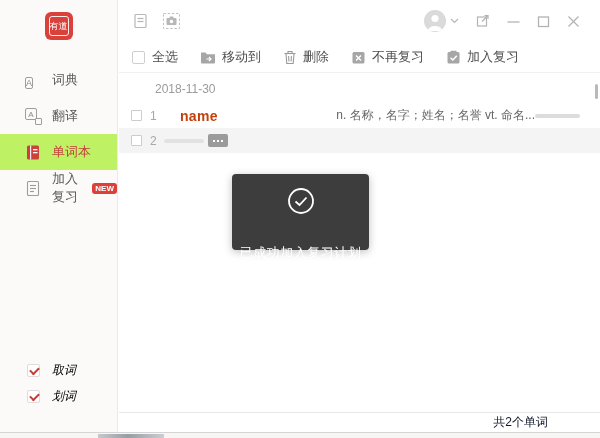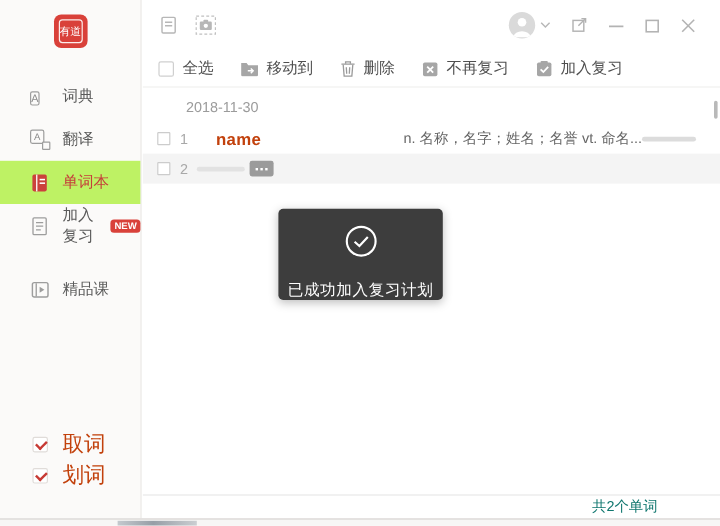--- a/index.html
+++ b/index.html
@@ -37,21 +37,21 @@
              border-radius:2px; font-size:8px; color:#8a8a8a; text-align:center; line-height:11px; }
   .trans-sub { position:absolute; right:0; bottom:0; width:7px; height:7px; border:1px solid #9d9d9d;
                border-radius:1px; background:#fbfaf9; }
   
   .side-toggles { position:absolute; left:0; bottom:22px; width:100%; }
   .toggle-row { display:flex; align-items:center; height:24px; padding-left:27px; margin-bottom:2px; }
   .cbx { width:13px; height:13px; border:1px solid #e0dcd9; background:#fff; border-radius:2px;
          position:relative; margin-right:12px; }
   .cbx.checked::after { content:""; position:absolute; left:2px; top:2px; width:7px; height:4px;
          border-left:2px solid #c73a34; border-bottom:2px solid #c73a34; transform:rotate(-45deg); }
-  .toggle-row .lbl { font-size:18px; color:#c2410c; }
+  .toggle-row .lbl { font-size:12px; color:#000000;font-style:italic; }
 
   
   .topbar { position:absolute; left:119px; top:0; right:0; height:42px;
             display:flex; align-items:center; padding:0 20px 0 13px; }
   .topbar .grow { flex:1; }
   .tb-ic { margin-right:13px; display:flex; align-items:center; }
   .win-ctl { display:flex; align-items:center; }
   .win-ctl > * { margin-left:17px; display:flex; align-items:center; }
   .avatar { width:22px; height:22px; border-radius:50%; background:#dadada; overflow:hidden; }
 
@@ -79,25 +79,25 @@
   .bar-2 { width:40px; margin-right:4px; background:#e2e2e2; }
   .more-btn { flex:none; width:20px; height:13px; border-radius:2px; background:#9b9b9b;
               display:flex; align-items:center; justify-content:center; margin-right:9px; }
   .more-btn i { width:2px; height:2px; background:#fff; margin:0 1px; display:block; }
   .scroll-thumb { position:absolute; right:2px; top:84px; width:3px; height:15px; background:#b9b9b9; border-radius:2px; }
 
   
   .toast { position:absolute; left:232px; top:174px; width:137px; height:76px; background:#3d3d3d;
            border-radius:4px; box-shadow:0 2px 8px rgba(0,0,0,.25); text-align:center; z-index:5; }
   .toast svg { margin-top:13px; }
-  .toast-msg { margin-top:13px; font-size:13px; color:#fff; letter-spacing:.5px; }
+  .toast-msg { margin-top:25px; font-size:13px; color:#fff; letter-spacing:.5px; }
 
   
   .statusbar { position:absolute; left:119px; right:0; bottom:0; height:20px; border-top:1px solid #e8e8e8;
-               font-size:12px; color:#0f766e; text-align:right; padding-right:52px; line-height:19px; background:#fff; }
+               font-size:12px; color:#0f172a; text-align:right; padding-right:52px; line-height:19px; background:#fff; }
 
   
   .desktop { position:absolute; left:0; top:432px; width:600px; height:6px; background:#f7f6f5;
              border-top:1px solid #d7d5d3; }
   .desktop-smudge { position:absolute; left:98px; top:1px; width:66px; height:5px; opacity:.75;
              background:linear-gradient(90deg,#b3bac1,#76818c 45%,#bcc1c6); }
 </style>
 </head>
 <body>
 
@@ -142,30 +142,20 @@
             <rect x="2.5" y="1.5" width="11" height="14" rx="1"></rect>
             <line x1="5" y1="5.5" x2="11" y2="5.5"></line>
             <line x1="5" y1="8.5" x2="11" y2="8.5"></line>
             <line x1="5" y1="11.5" x2="9" y2="11.5"></line>
           </svg>
         </span>
         <span class="lbl">加入复习</span>
         <span class="badge-new">NEW</span>
       </div>
       <div class="nav-gap"></div>
-      <div class="nav-item">
-        <span class="ic">
-          <svg width="17" height="17" viewBox="0 0 17 17">
-            <rect x="2" y="2.5" width="13" height="12" rx="1.5" fill="none" stroke="#9d9d9d" stroke-width="1.2"></rect>
-            <line x1="5.2" y1="3" x2="5.2" y2="14" stroke="#9d9d9d" stroke-width="1.1"></line>
-            <path d="M8,6 L12,8.5 L8,11 Z" fill="#9d9d9d"></path>
-          </svg>
-        </span>
-        <span class="lbl">精品课</span>
-      </div>
     </div>
 
     <div class="side-toggles">
       <div class="toggle-row">
         <span class="cbx checked"></span>
         <span class="lbl">取词</span>
       </div>
       <div class="toggle-row">
         <span class="cbx checked"></span>
         <span class="lbl">划词</span>

